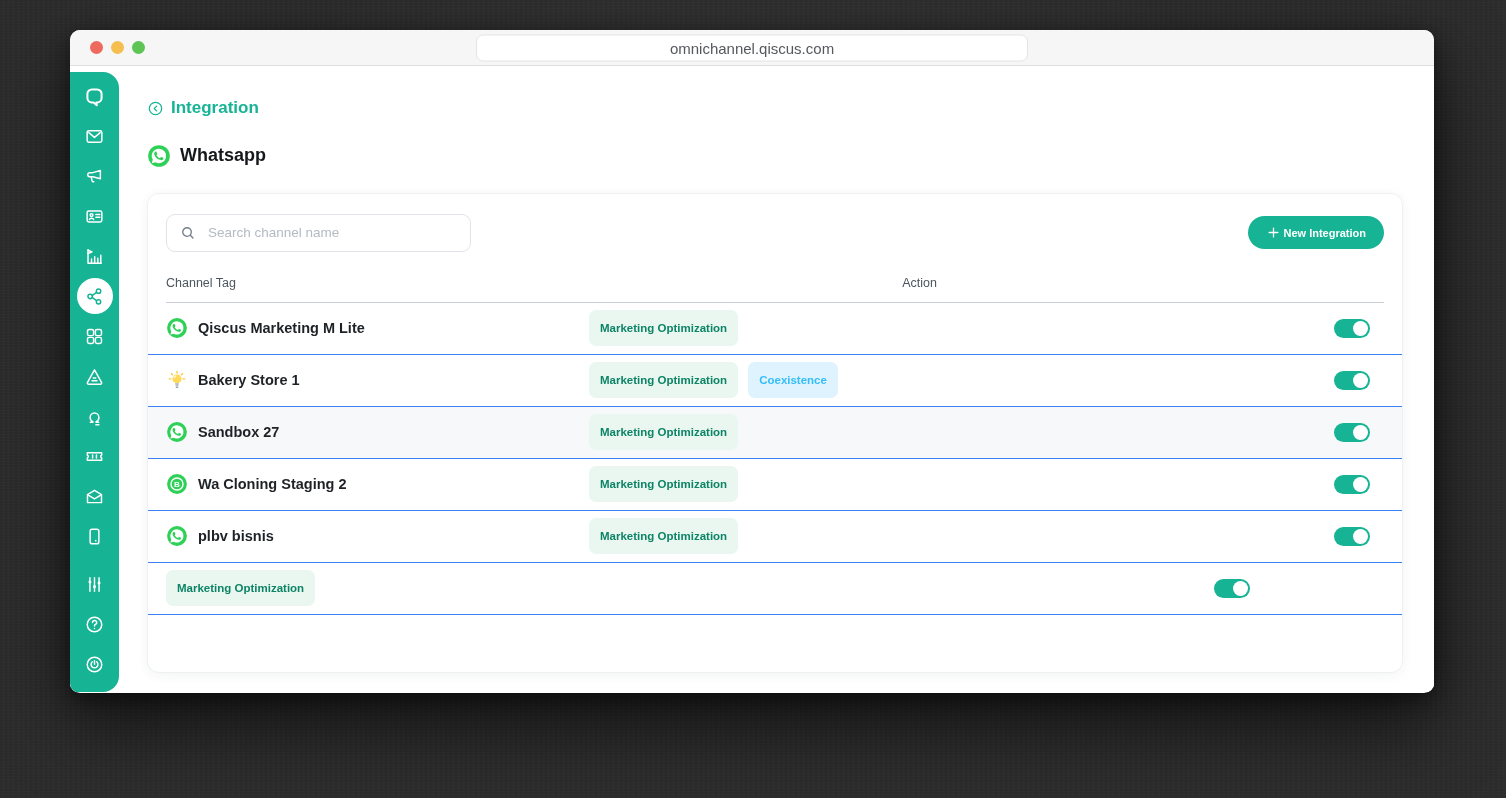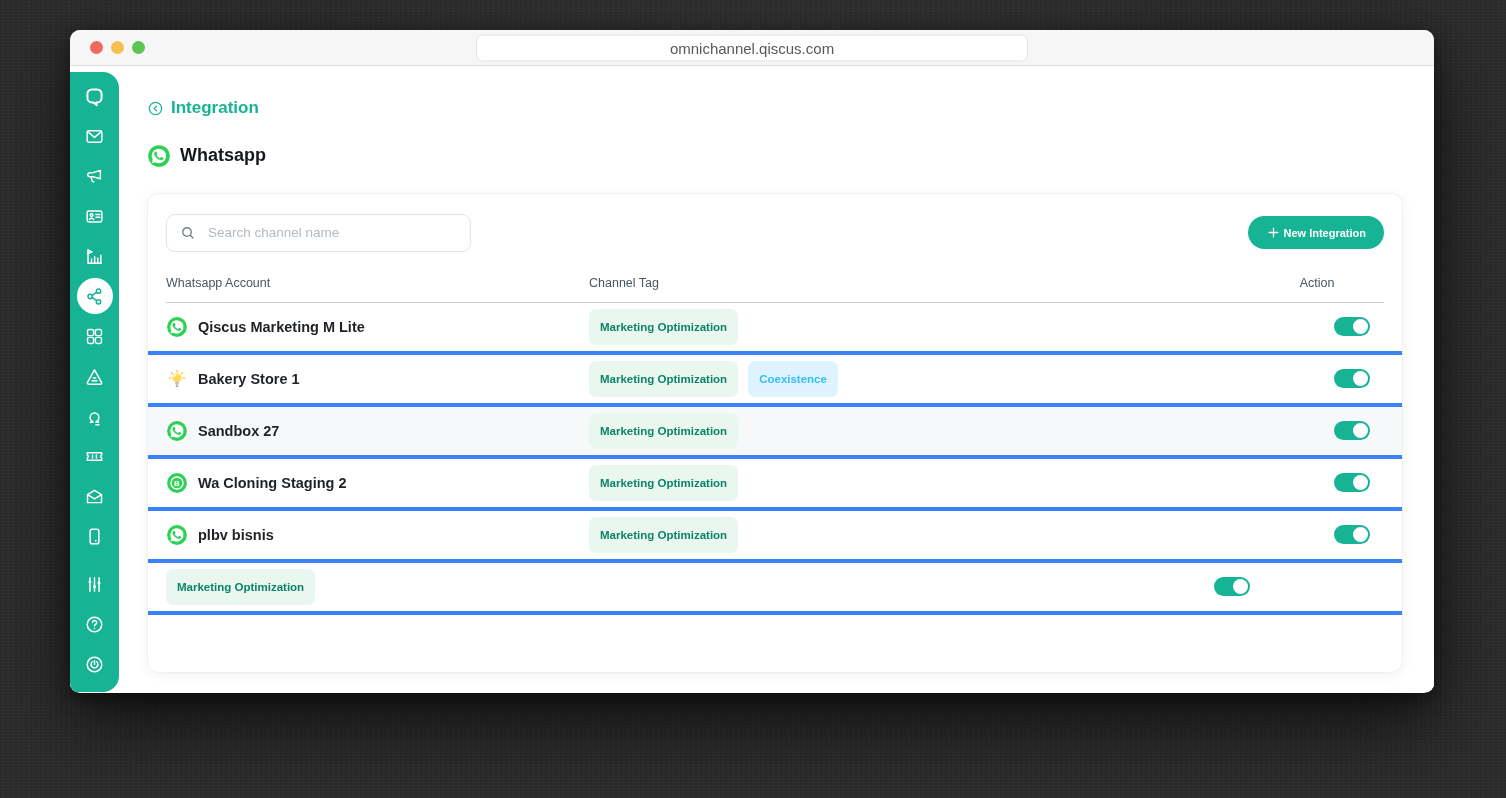--- a/index.html
+++ b/index.html
@@ -102,21 +102,21 @@
   .btn-new svg { width:15px; height:15px; display:block; }
   
   .thead {
     margin-top:24px; display:grid; grid-template-columns:423px 1fr 120px;
     font-size:12.5px; color:#4c565e; padding-bottom:12px; border-bottom:1px solid #c9cfd4;
   }
   .thead .right { text-align:center; padding-right:14px; }
   #rows { margin:0 -18px; }
   .trow {
     display:grid; grid-template-columns:423px 1fr 120px; align-items:center;
-    height:52px; padding:0 18px; border-bottom:4px solid #3b82f6; cursor:pointer;
+    height:52px; padding:0 18px; border-bottom:1px solid #3b82f6; cursor:pointer;
   }
   .trow.hl { background:#f7f8fa; }
   .cell-name { display:flex; align-items:center; gap:10px; font-size:14.5px; font-weight:700; color:#1e2226; }
   .row-ic svg { width:22px; height:22px; display:block; }
   .cell-tags { display:flex; gap:10px; }
   .tag {
     height:36px; display:inline-flex; align-items:center; padding:0 11px;
     border-radius:7px; font-size:11.5px; font-weight:700; white-space:nowrap;
   }
   .cell-action { display:flex; justify-content:flex-end; padding-right:14px; }
@@ -322,21 +322,20 @@
               <span class="ic">
                 <svg viewBox="0 0 24 24" fill="none" stroke="#fff" stroke-width="2.1" stroke-linecap="round">
                     <path d="M12 5v14M5 12h14"></path>
                   </svg>
               </span>
               <span>New Integration</span>
             </button>
           </div>
 
           <div class="thead">
-            <span>Whatsapp Account</span>
             <span>Channel Tag</span>
             <span class="right">Action</span>
           </div>
 
           <div id="rows">
               <div class="trow">
     <div class="cell-name">
       <span class="row-ic ic">
                     <svg viewBox="0 0 24 24">
                       <circle cx="12" cy="12" r="10.8" fill="#2ed157"></circle>

